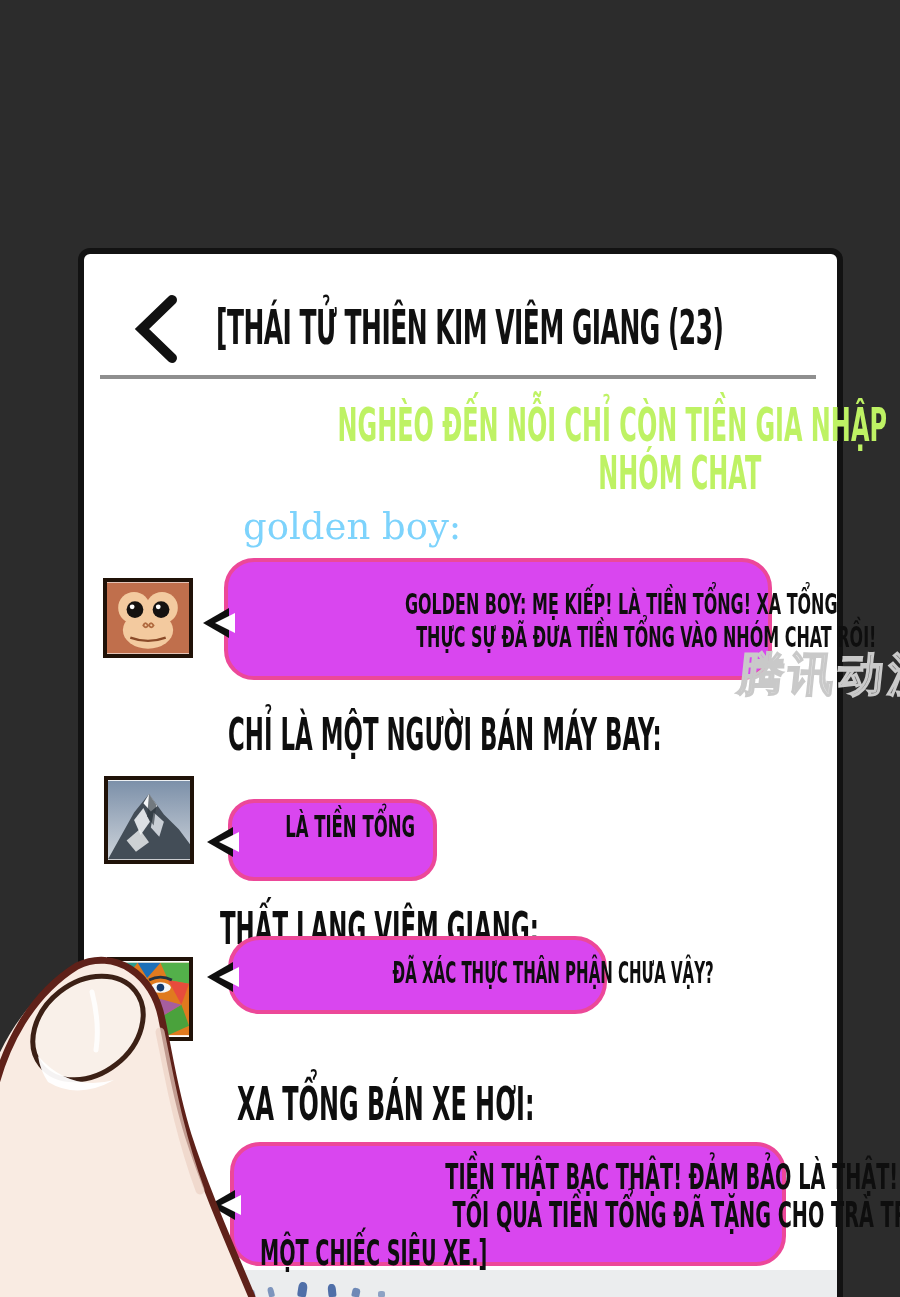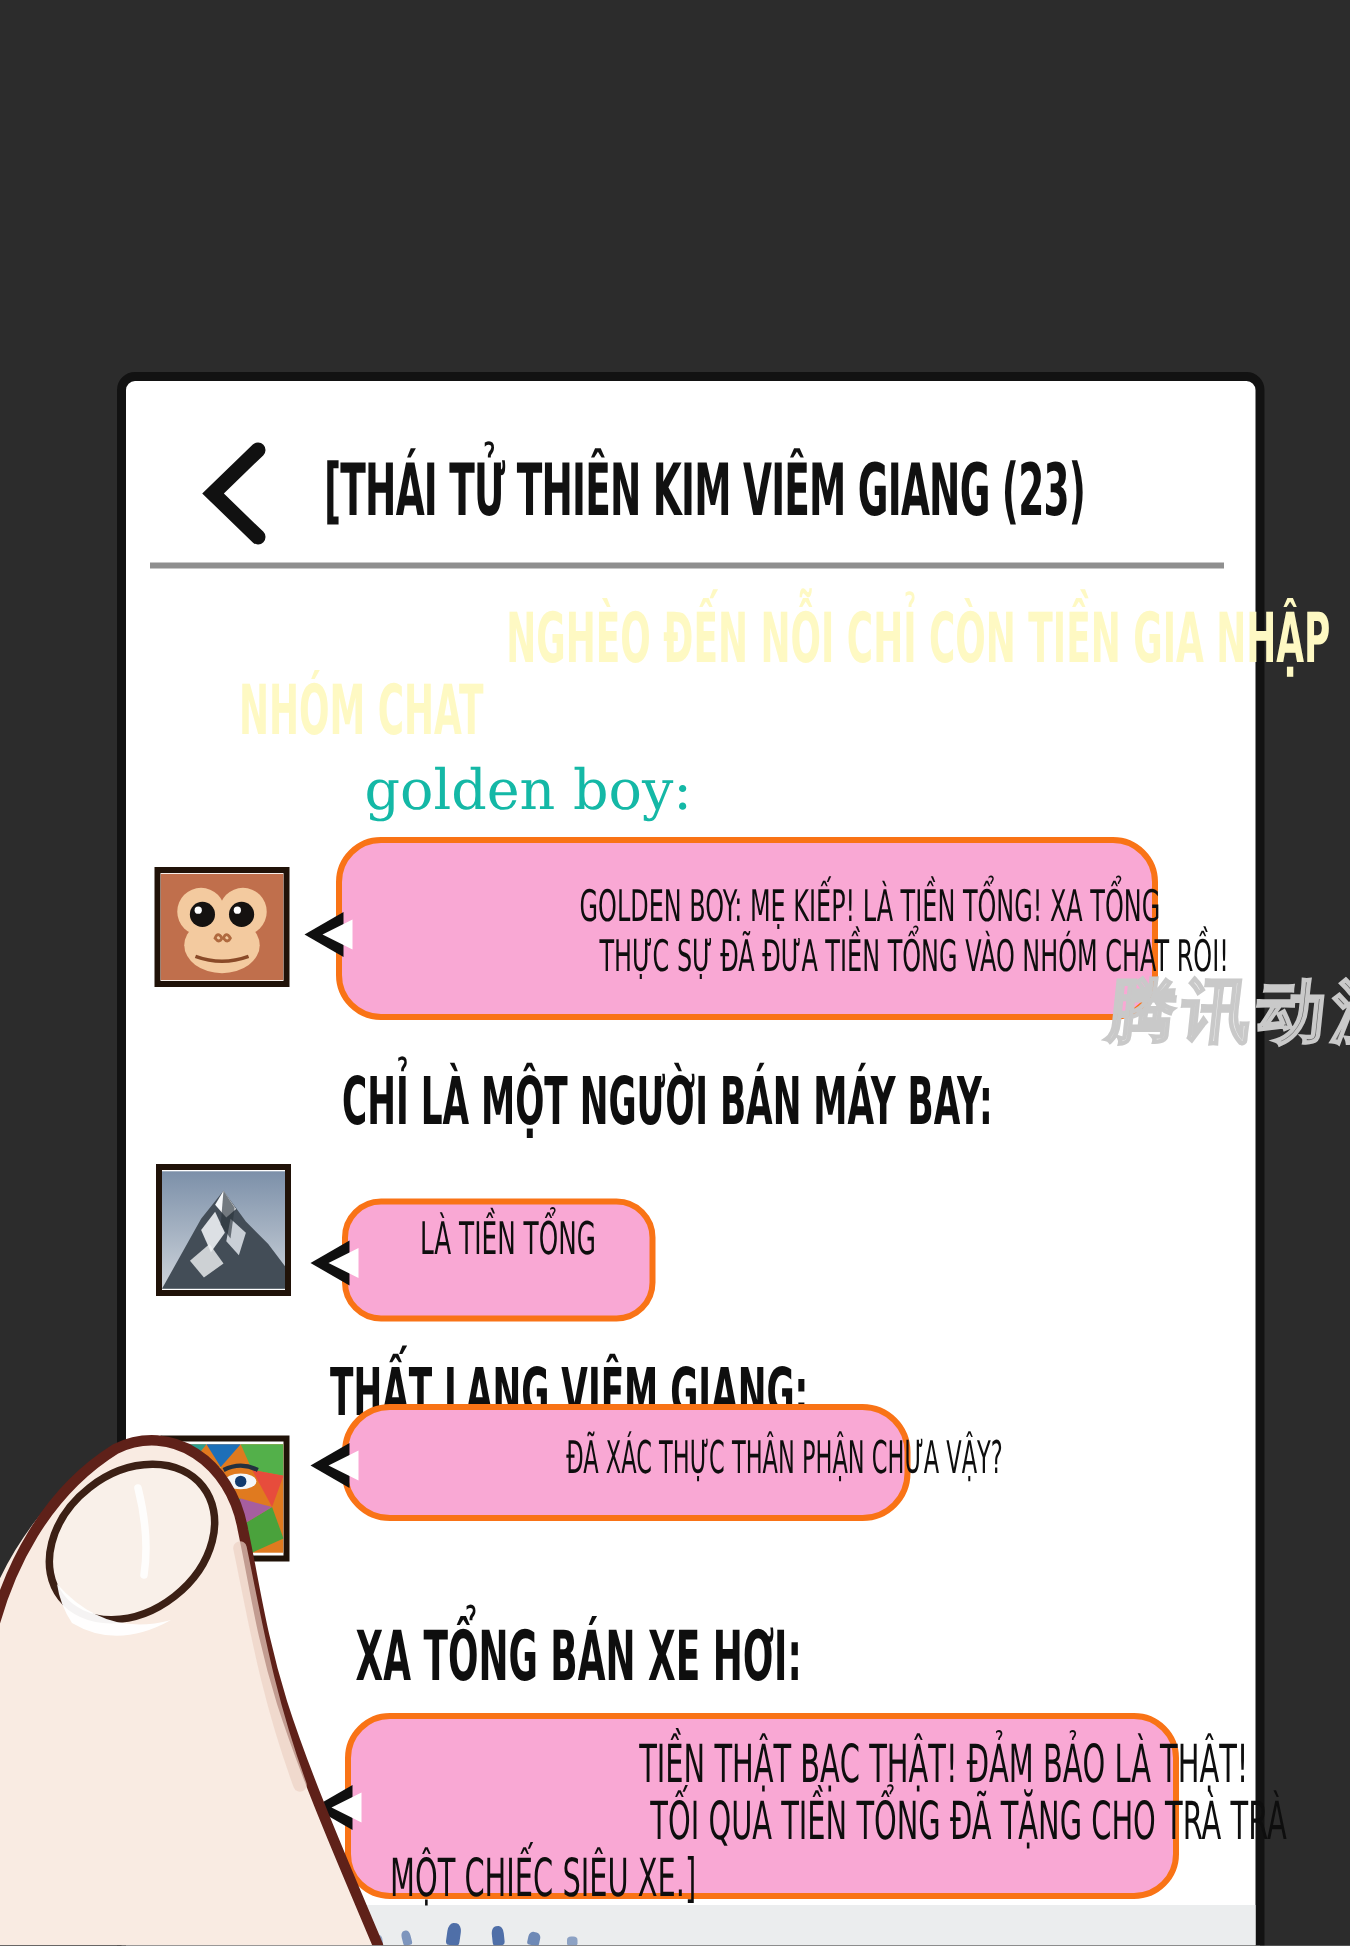--- a/index.html
+++ b/index.html
@@ -13,32 +13,32 @@
   .back-btn{position:absolute;left:132px;top:294px;width:48px;height:70px;cursor:pointer;z-index:3;}
   .title{position:absolute;left:216px;top:300px;z-index:3;font-weight:bold;font-size:48px;line-height:54px;
          color:#111;white-space:nowrap;letter-spacing:-1px;}
   .cndL{display:inline-block;transform:scaleX(.52);transform-origin:left center;white-space:nowrap;}
   .cndC{display:inline-block;transform:scaleX(.52);transform-origin:center center;white-space:nowrap;}
   .sx55{display:inline-block;transform:scaleX(.55);transform-origin:center center;white-space:nowrap;}
   .sx55L{display:inline-block;transform:scaleX(.55);transform-origin:left center;white-space:nowrap;}
   .sx50{display:inline-block;transform:scaleX(.50);transform-origin:center center;white-space:nowrap;}
   .divider{position:absolute;left:100px;top:375px;width:716px;height:4px;background:#8f8f8f;z-index:3;}
 
-  .heading{position:absolute;left:84px;top:401px;width:753px;text-align:left;z-index:3;
-           font-weight:bold;font-size:46px;line-height:48px;color:#fef9c3;}
+  .heading{position:absolute;left:84px;top:401px;width:753px;text-align:right;z-index:3;
+           font-weight:bold;font-size:46px;line-height:48px;color:#bef264;}
   .intro{position:absolute;left:243px;top:505px;z-index:3;font-family:"DejaVu Serif","Liberation Serif",serif;
-         font-size:37px;color:#14b8a6;}
+         font-size:37px;color:#7dd3fc;}
 
   .sender{position:absolute;z-index:3;font-weight:bold;color:#0e0e0e;white-space:nowrap;}
 
   .avatar{position:absolute;z-index:3;border:4px solid #201208;box-sizing:border-box;background:#fff;}
   .avatar svg{display:block;width:100%;height:100%;}
 
-  .bubble{position:absolute;z-index:3;background:#f9a8d4;border:4px solid #f97316;border-radius:30px;
-          box-sizing:border-box;color:#0e0e0e;font-weight:normal;}
+  .bubble{position:absolute;z-index:3;background:#d946ef;border:4px solid #ec4899;border-radius:30px;
+          box-sizing:border-box;color:#0e0e0e;font-weight:bold;}
   .bubble::before{content:"";position:absolute;left:-25px;top:var(--tail,42%);width:0;height:0;
           border:solid transparent;border-width:15px 26px 15px 0;border-right-color:#0f0f0f;}
   .bubble::after{content:"";position:absolute;left:-13px;top:calc(var(--tail,42%) + 5px);width:0;height:0;
           border:solid transparent;border-width:10px 20px 10px 0;border-right-color:#ffffff;}
   .bline{display:block;text-align:center;}
   .bline.left{text-align:left;}
 
   .watermark{position:absolute;left:738px;top:644px;z-index:4;font-weight:bold;font-size:46px;
           letter-spacing:4px;white-space:nowrap;color:rgba(210,210,210,.35);
           -webkit-text-stroke:1.5px #c9c9c9;transform:skewX(-6deg);}

